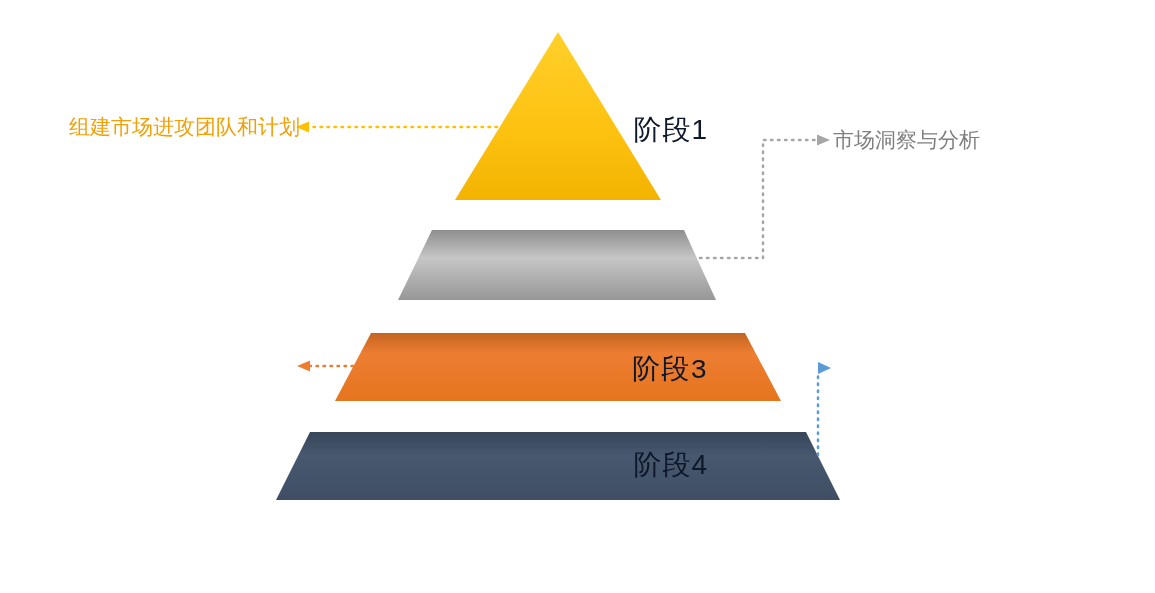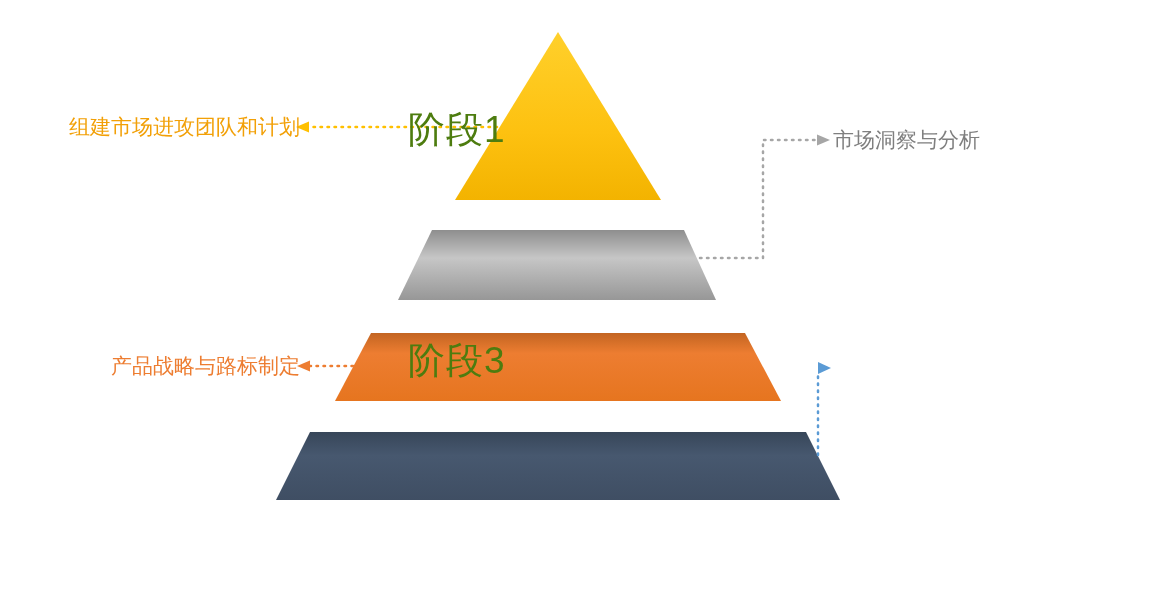--- a/index.html
+++ b/index.html
@@ -17,31 +17,31 @@
   }
   .canvas svg {
     position: absolute;
     left: 0;
     top: 0;
   }
   .stage-label {
     position: absolute;
     left: 408px;
     width: 300px;
-    text-align: left;
-    color: #4d7c0f;
-    font-size: 37px;
+    text-align: right;
+    color: #0f172a;
+    font-size: 28px;
     font-weight: 400;
     line-height: 34px;
     letter-spacing: 1px;
     user-select: none;
   }
   .stage1-label { top: 113px; }
   .stage2-label { top: 250px; }
-  .stage3-label { top: 344px; }
+  .stage3-label { top: 354px; font-family: Liberation Mono, monospace; }
   .stage4-label { top: 448px; }
   .annotation {
     position: absolute;
     font-size: 21px;
     font-weight: 400;
     line-height: 30px;
     white-space: nowrap;
     user-select: none;
   }
   .ann-left {
@@ -100,18 +100,18 @@
 
     <line x1="353" y1="366" x2="309" y2="366" stroke-width="2.5" stroke-dasharray="1.5 5.5" stroke-linecap="round" stroke="#ED7D31"></line>
     <polygon points="310,360.5 297,366 310,371.5" fill="#ED7D31"></polygon>
 
     <line x1="818" y1="455" x2="818" y2="372" stroke-width="2.5" stroke-dasharray="1.5 5.5" stroke-linecap="round" stroke="#5B9BD5"></line>
     <polygon points="818,362 831,368 818,374" fill="#5B9BD5"></polygon>
   </svg>
 
   <div class="stage-label stage1-label">阶段1</div>
   <div class="stage-label stage3-label">阶段3</div>
+  <div class="stage-label stage4-label">阶段4</div>
 
   <div class="annotation ann-left ann-left-top" style="color: rgb(242, 160, 7);">组建市场进攻团队和计划</div>
   <div class="annotation ann-right ann-right-top" style="color: rgb(127, 127, 127);">市场洞察与分析</div>
-  <div class="annotation ann-left ann-left-mid" style="color: rgb(237, 125, 49);">产品战略与路标制定</div>
 
 </div>
 
 </body></html>

